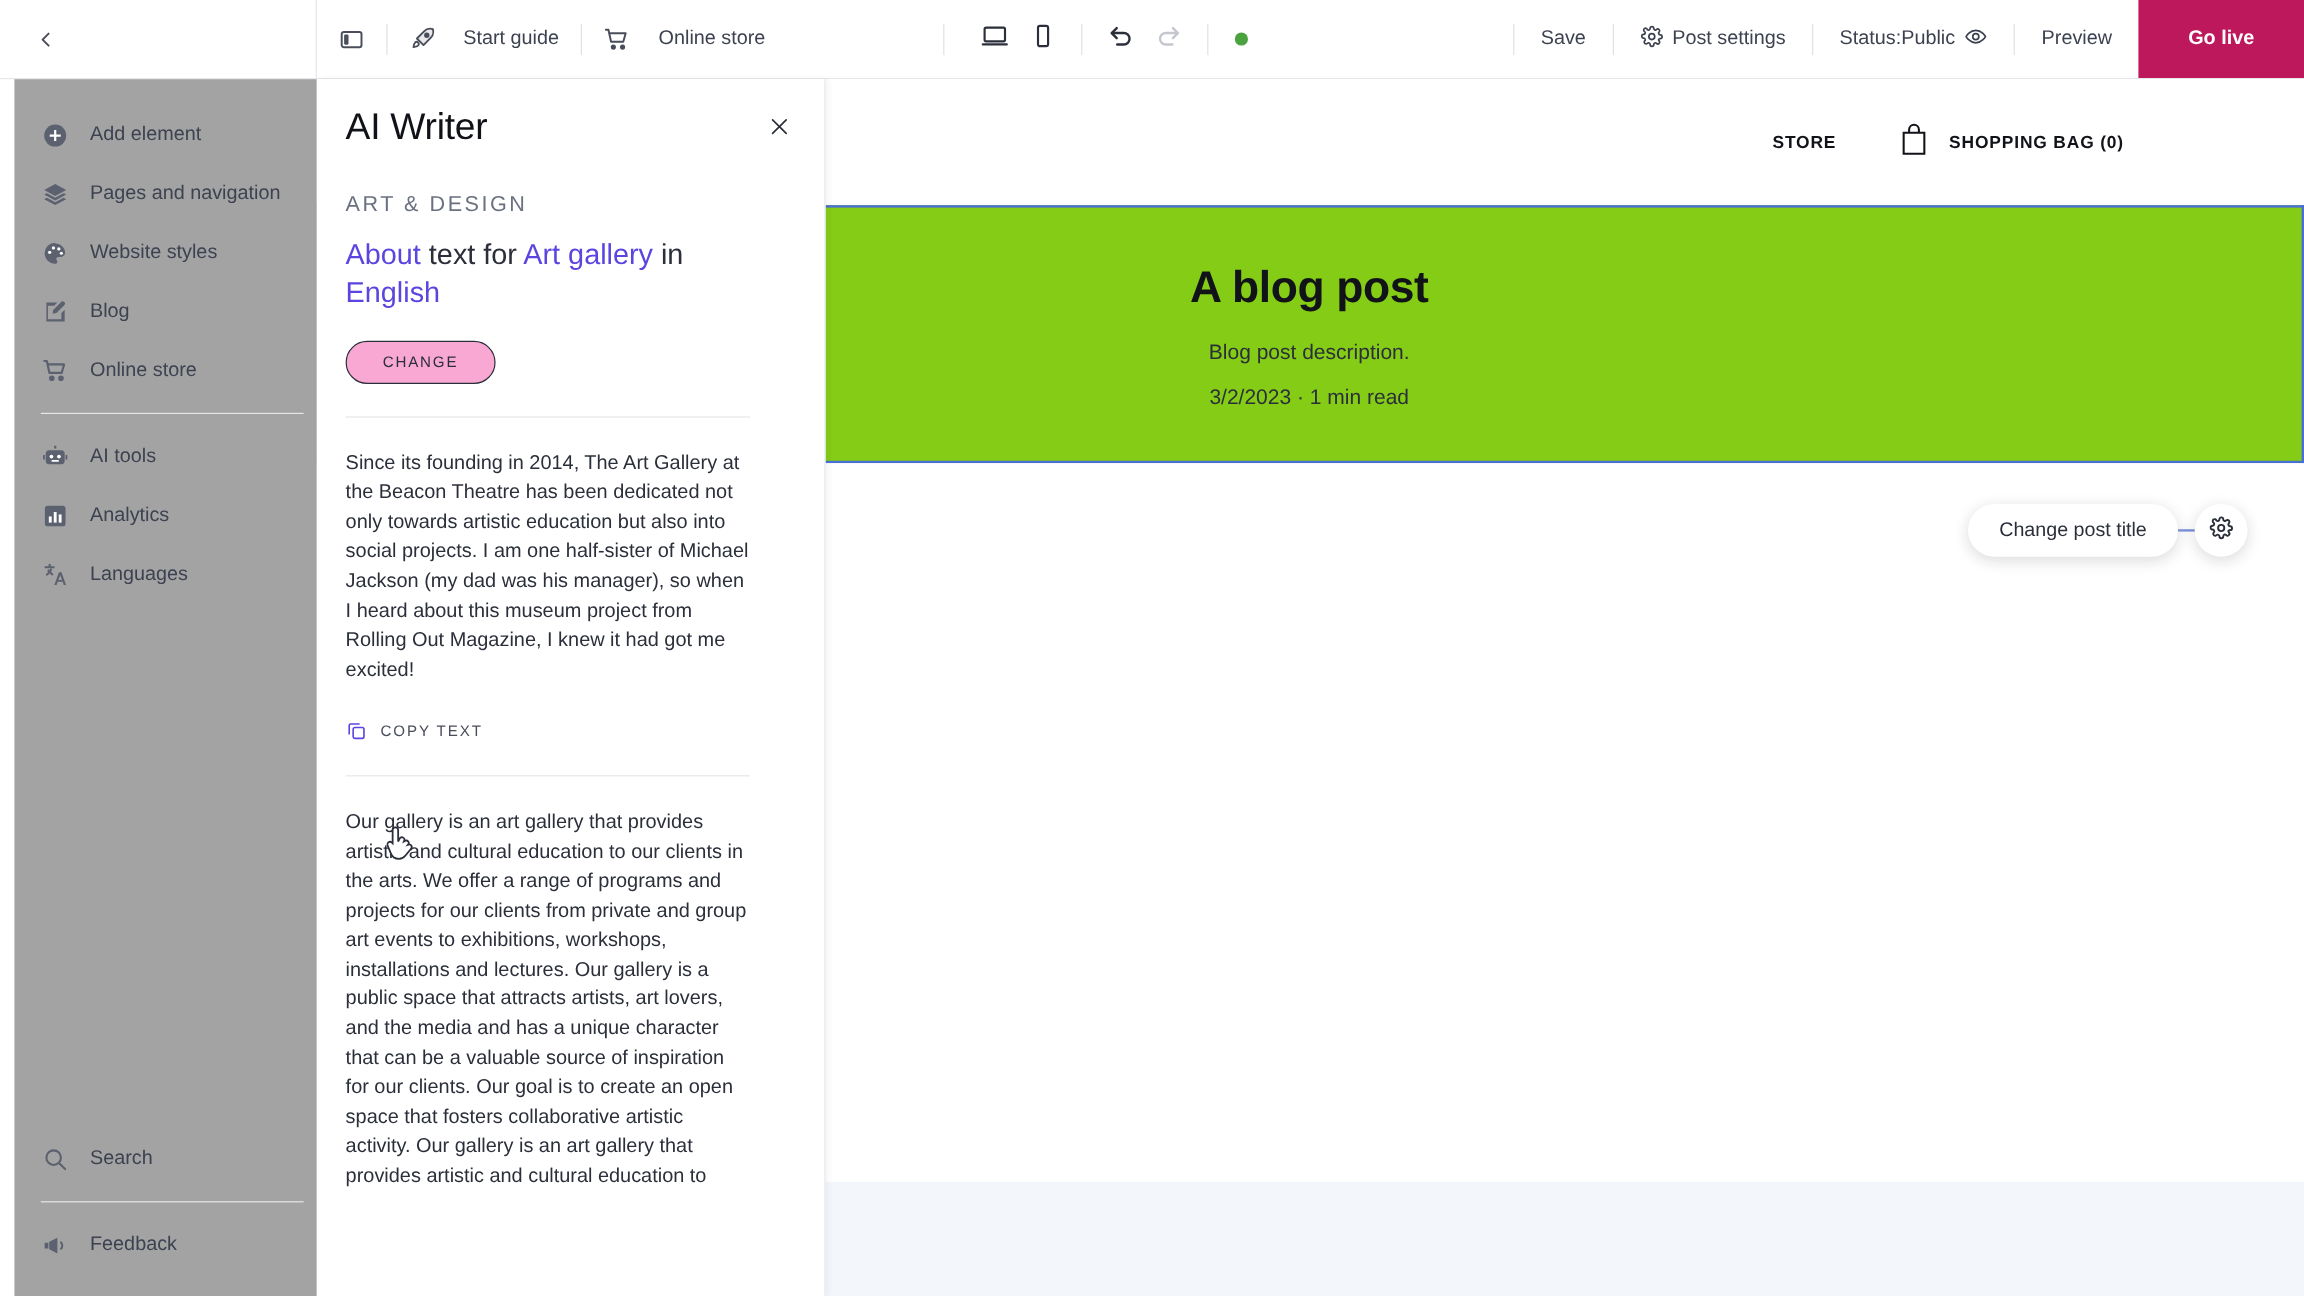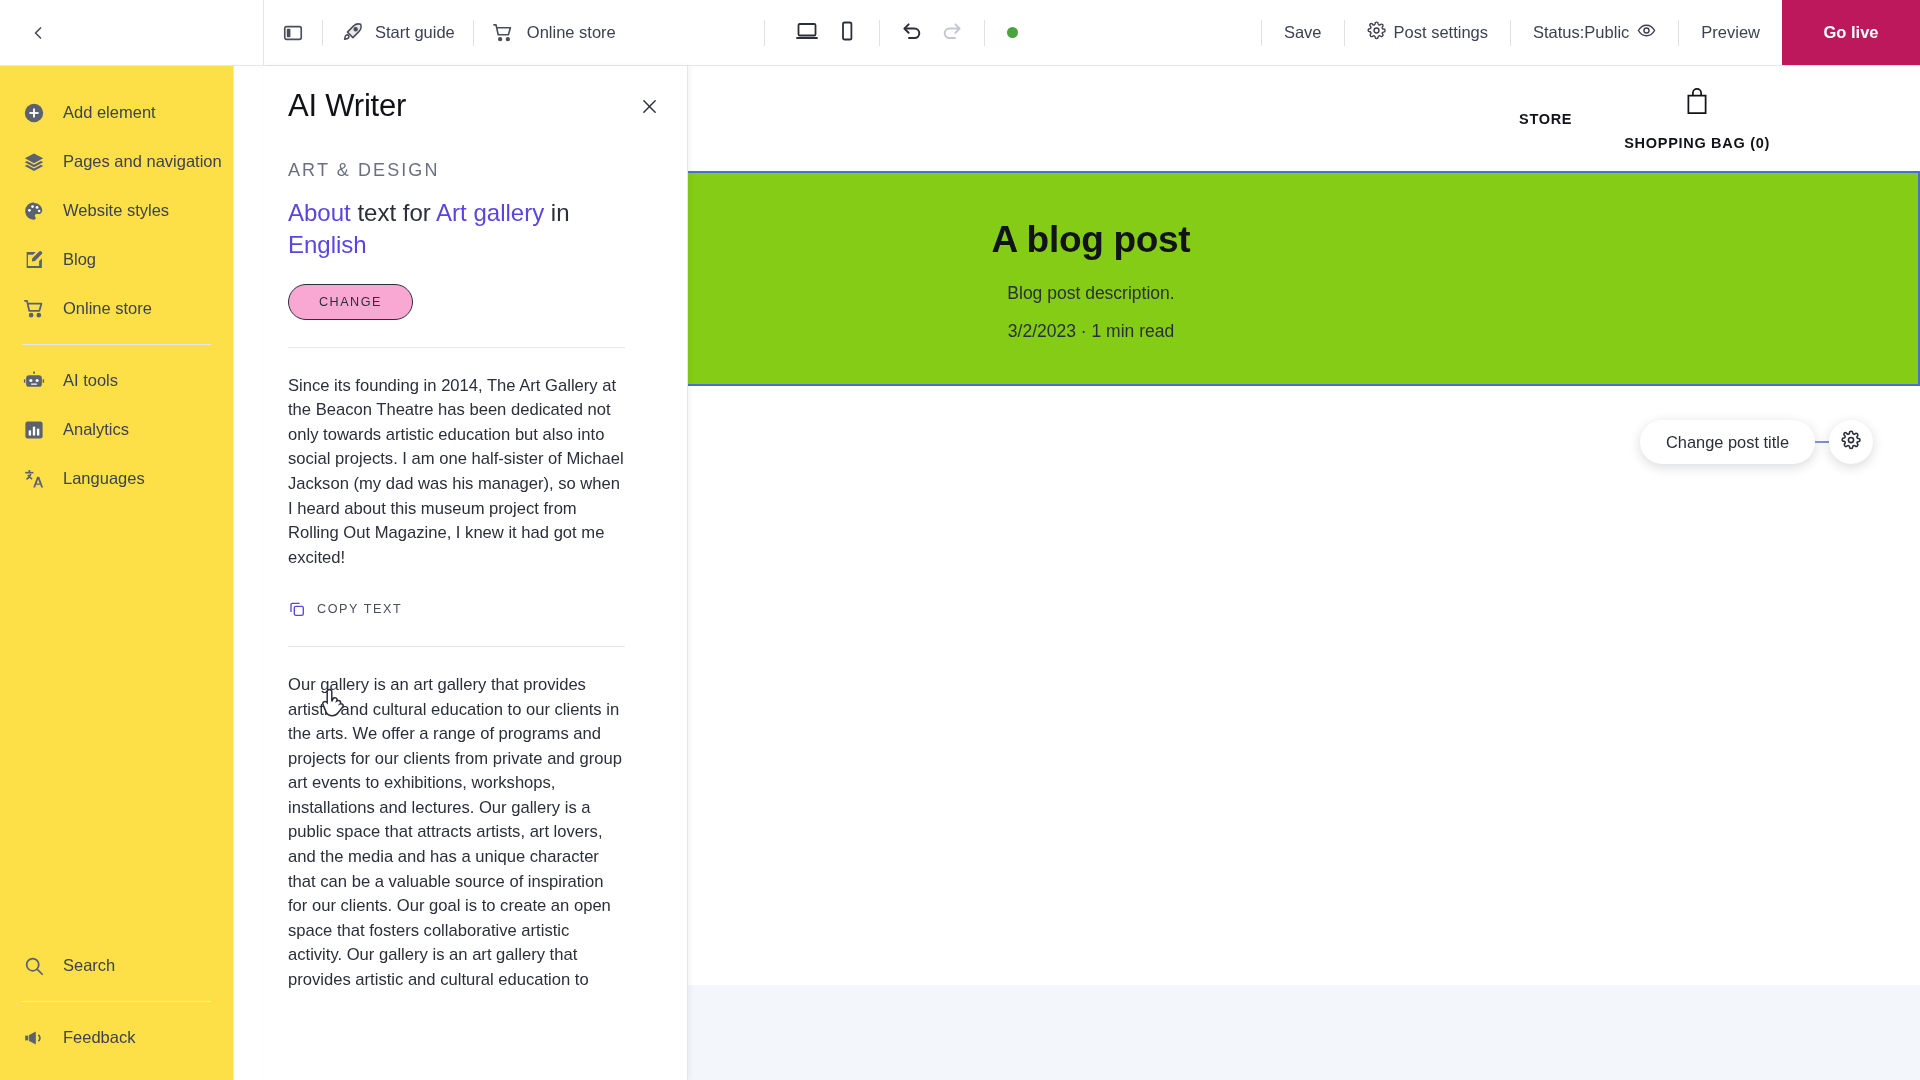--- a/index.html
+++ b/index.html
@@ -21,21 +21,21 @@
     width: 264px; height: 100%;
     display: flex; align-items: center; padding-left: 22px;
     border-right: 1px solid #e6e7eb;
   }
   .back-btn {
     width: 32px; height: 32px; display:flex; align-items:center; justify-content:center;
     cursor: pointer; color:#4a4e5a;
   }
   .tb-main { flex: 1; display: flex; align-items: center; height: 100%; }
   .tb-item {
-    display: flex; align-items: center; gap: 12px;
+    display: flex; align-items: center; gap: 23px;
     padding: 0 18px; height: 100%; cursor: pointer;
     color: #3d4251; font-size: 16.5px; white-space: nowrap;
   }
   .tb-item .ic { display:flex; align-items:center; justify-content:center; color:#4a4e5a; }
   .vsep { width:1px; height:26px; background:#dfe1e6; flex:0 0 auto; }
   .tb-spacer { flex: 1; }
   .mini-btn {
     width: 40px; height: 40px; display:flex; align-items:center; justify-content:center;
     cursor: pointer; color:#2b2f3a;
   }
@@ -46,22 +46,22 @@
     font-size: 16.5px; color: #3d4251; cursor:pointer; white-space:nowrap;
   }
   .golive {
     background: #be185d; color: #fff; font-weight: bold; font-size: 16.5px;
     display:flex; align-items:center; justify-content:center;
     padding: 0 28px; height:100%; cursor:pointer; min-width: 138px;
   }
 
   
   .sidebar {
-    position:absolute; top:66px; left:0; width:234px; height:1014px;
-    background:#fde047; border-right:1px solid #e6e7eb;
+    position:absolute; top:66px; left:12px; width:264px; height:1014px;
+    background:#a3a3a3; border-right:1px solid #e6e7eb;
     display:flex; flex-direction:column;
   }
   .side-top { padding-top: 22px; }
   .side-item {
     display:flex; align-items:center; gap:17px;
     height:49px; padding-left:22px; cursor:pointer;
     color:#3d4251; font-size:16.5px; white-space:nowrap;
   }
   .side-item .sic { width:24px; height:24px; display:flex; align-items:center; justify-content:center; color:#5c6170; flex:0 0 auto;}
   .side-div { height:1px; background:#e6e7eb; margin:11px 22px 11px 22px; }
@@ -108,21 +108,21 @@
   .canvas {
     position:absolute; top:66px; left:264px; width:1656px; height:1014px;
     background:#ffffff; overflow:hidden;
   }
   .site-header {
     position:absolute; top:0; left:0; width:100%; height:105px;
     display:flex; align-items:center; justify-content:flex-end;
     padding-right: 150px; gap:52px; background:#fff;
   }
   .site-nav-link { font-size:14.5px; font-weight:bold; letter-spacing:.7px; color:#111318; cursor:pointer;}
-  .bag { display:flex; align-items:center; gap:16px; cursor:pointer;flex-direction:column; }
+  .bag { display:flex; align-items:center; gap:16px; cursor:pointer; }
   .bag-label { font-size:14.5px; font-weight:bold; letter-spacing:.7px; color:#111318; }
   .post-block {
     position:absolute; top:105px; left:0; width:1656px; height:215px;
     border-top:2px solid #4a6fd4; border-bottom:2px solid #4a6fd4; border-right:2px solid #4a6fd4;
     background:#84cc16;
   }
   .post-inner { padding-top: 46px; text-align:center; }
   .post-title { font-size:37px; font-weight:bold; color:#111318; letter-spacing:-.3px; }
   .post-desc { margin-top:22px; font-size:17.5px; color:#2b2f3a; }
   .post-meta { margin-top:17px; font-size:17.5px; color:#2b2f3a; }

